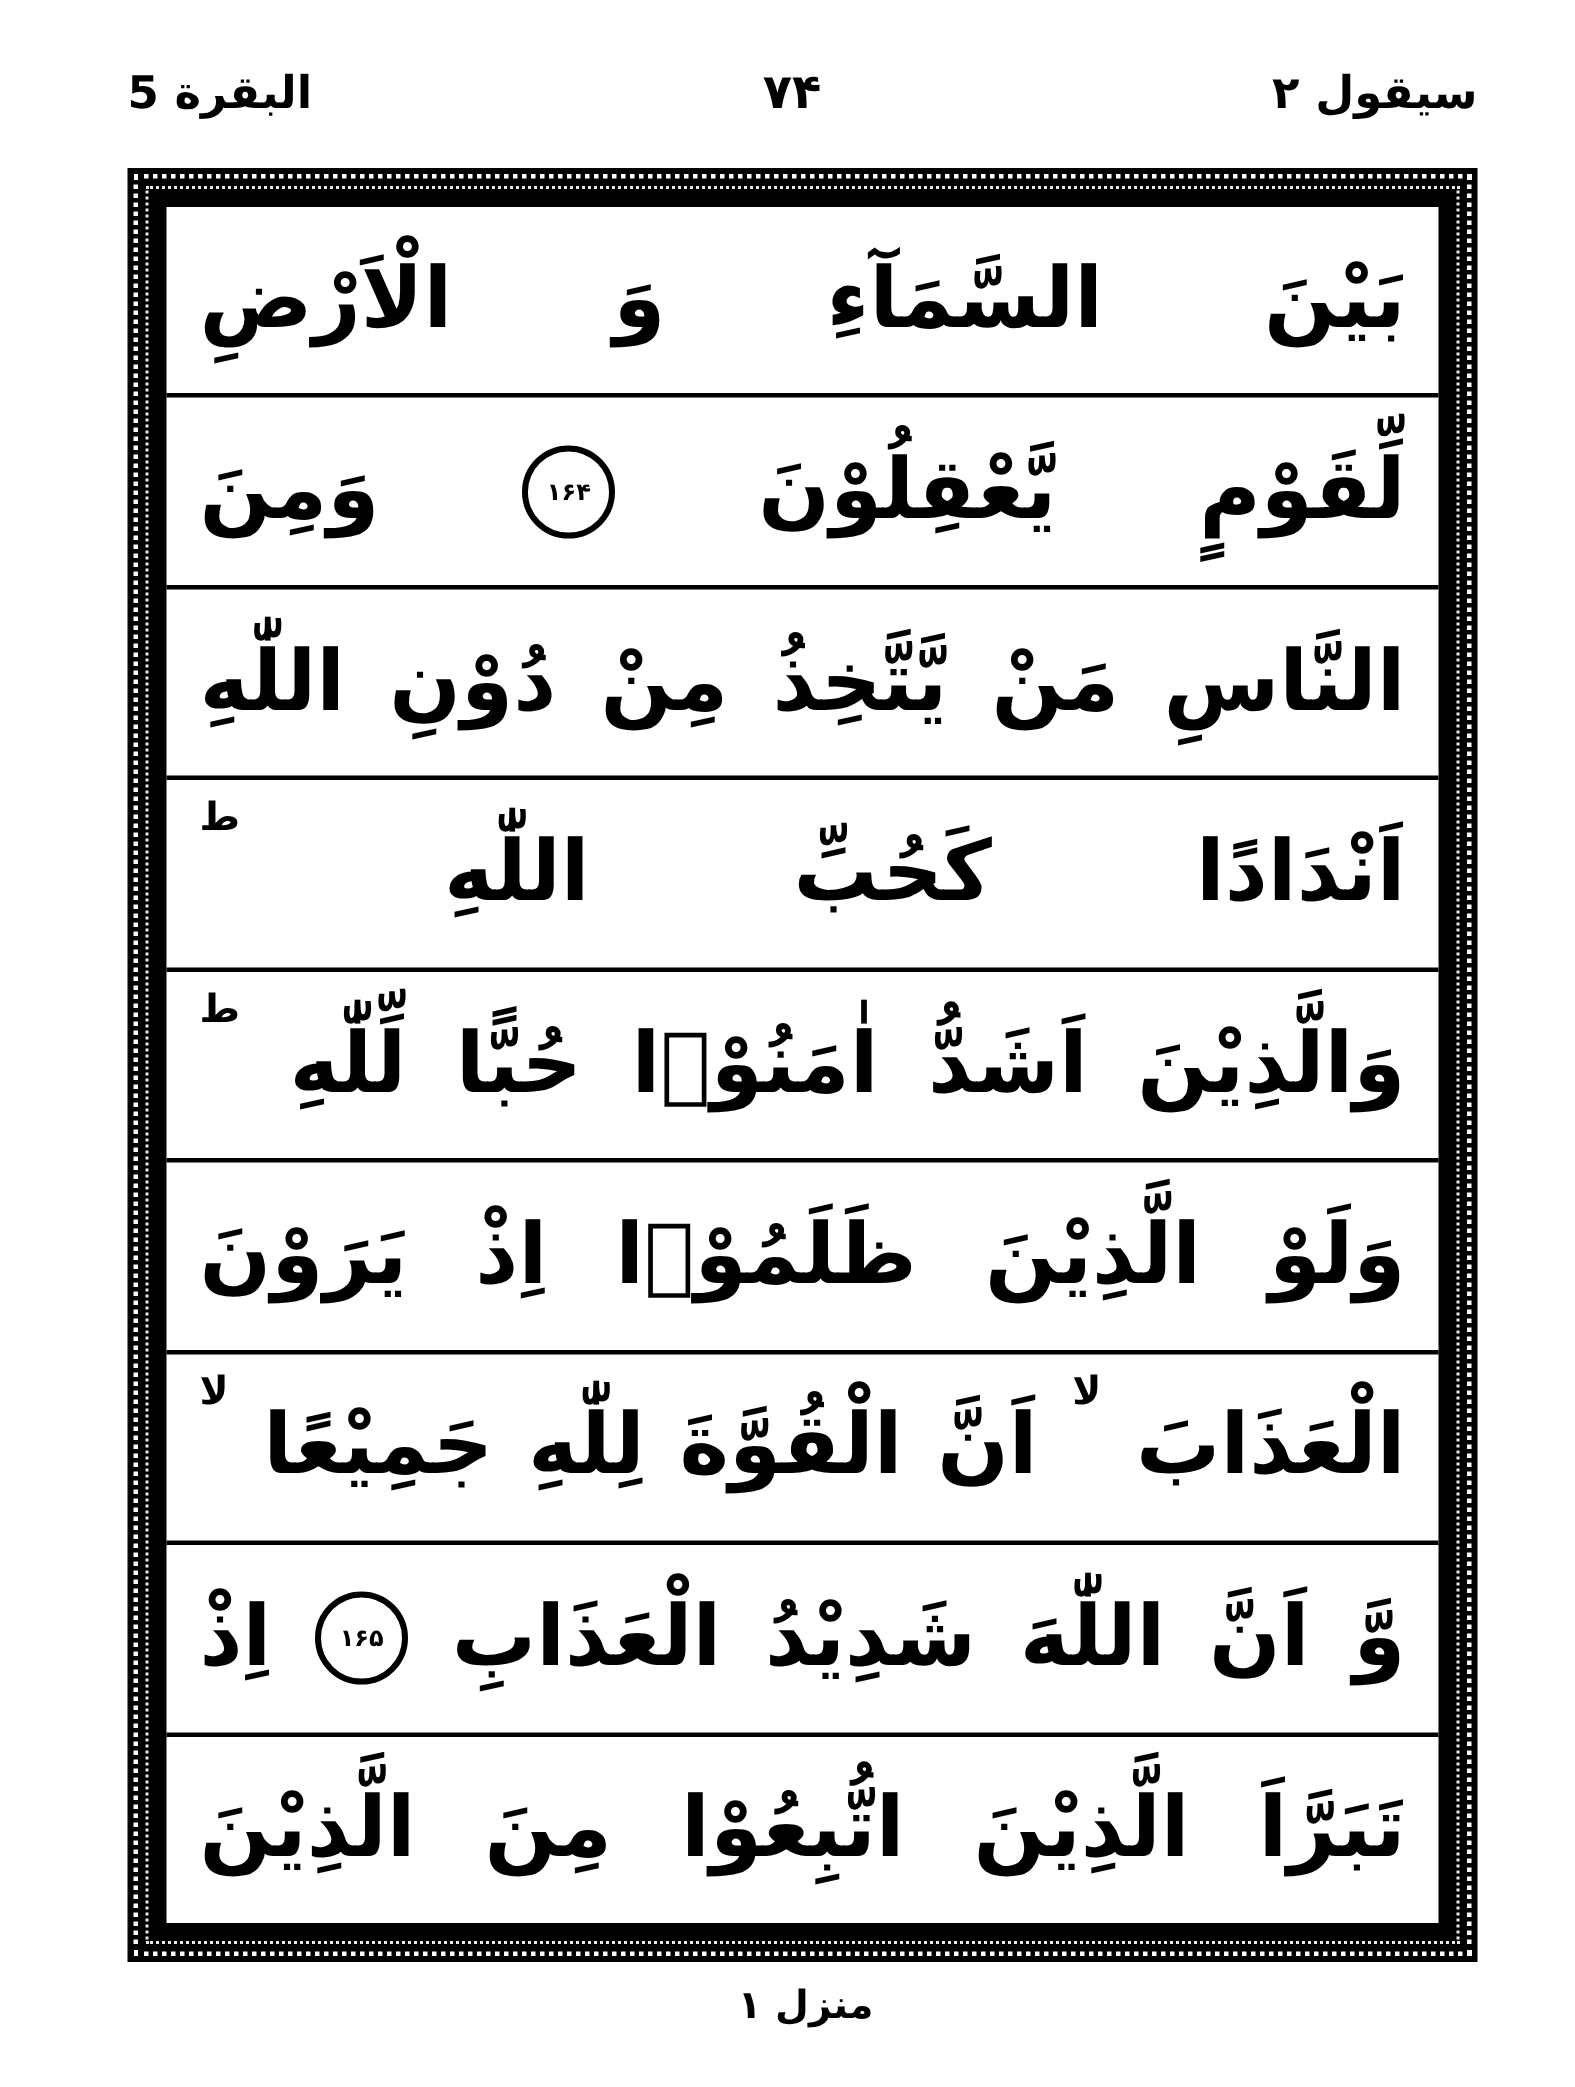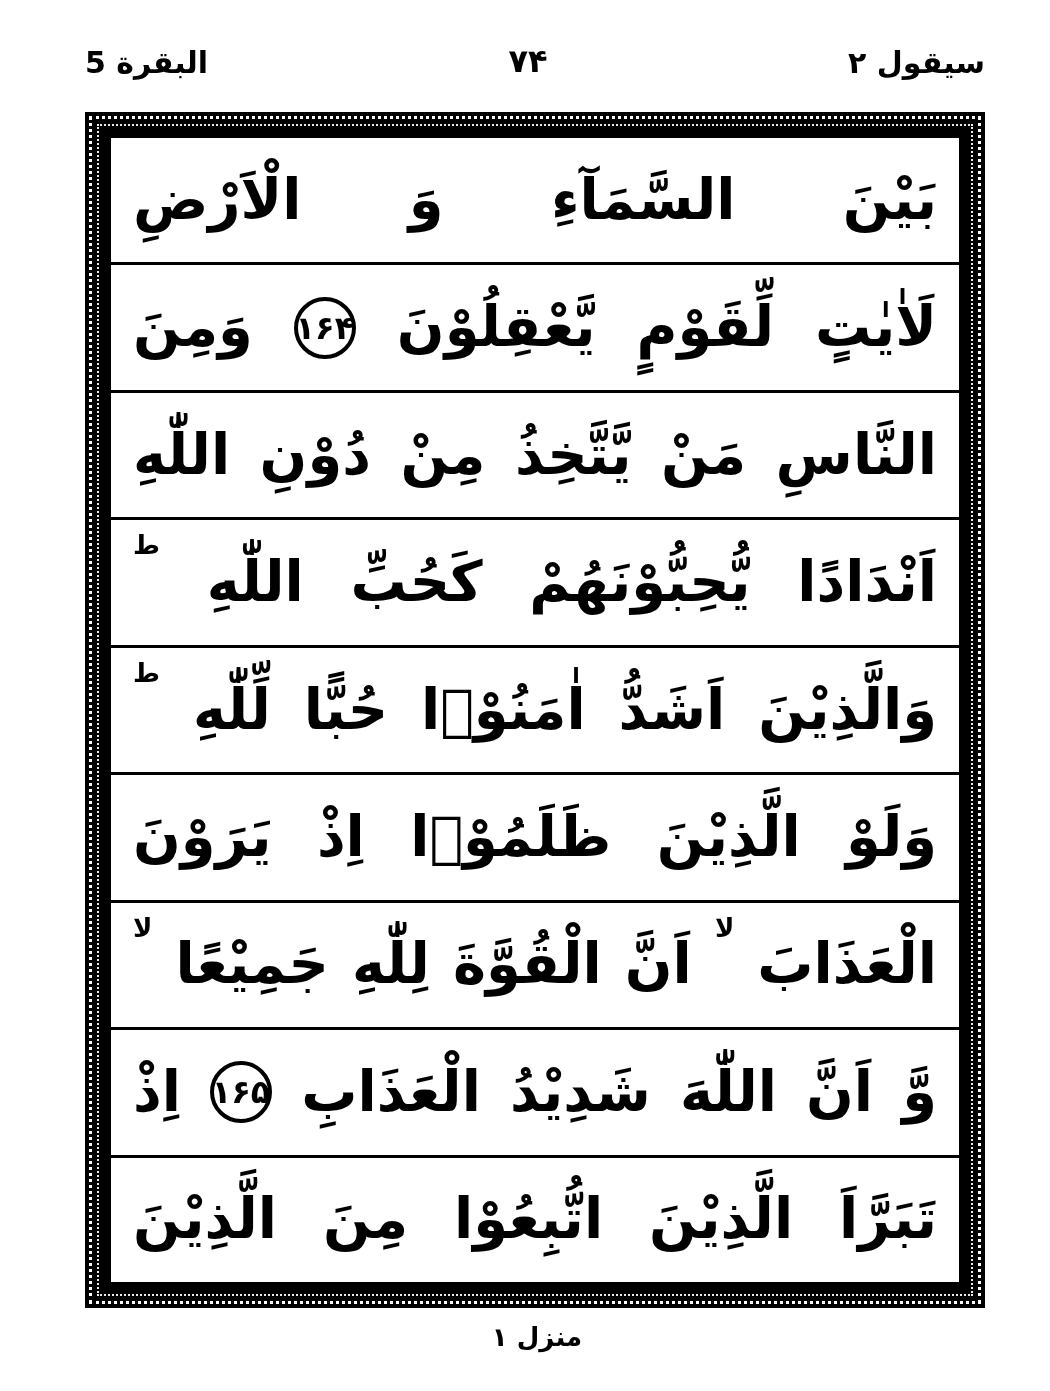--- a/index.html
+++ b/index.html
@@ -54,21 +54,21 @@
   }
   .quran-line:last-child { border-bottom:none; }
 
   .quran-word { display:inline-block; }
 
   .verse-marker {
     flex:0 0 auto;
     width:62px; height:62px;
     border:4px solid #000; border-radius:50%;
     display:flex; align-items:center; justify-content:center;
-    font-size:32px; font-weight:bold; line-height:1;
+    font-size:16px; font-weight:bold; line-height:1;
   }
 
   .stop-mark {
     font-size:26px; font-weight:bold;
     align-self:flex-start;
     margin-top:12px;
     line-height:1;
   }
 
   
@@ -92,37 +92,35 @@
   <div class="ornament-outer"></div>
   <div class="ornament-inner"></div>
   <div class="frame-inner">
       <div class="quran-line">
         <span class="quran-word">بَيْنَ</span>
         <span class="quran-word">السَّمَآءِ</span>
         <span class="quran-word">وَ</span>
         <span class="quran-word">الْاَرْضِ</span>
       </div>
       <div class="quran-line">
-        <span class="quran-word">لَاٰيٰتٍ</span>
         <span class="quran-word">لِّقَوْمٍ</span>
         <span class="quran-word">يَّعْقِلُوْنَ</span>
         <span class="verse-marker">۱۶۴</span>
         <span class="quran-word">وَمِنَ</span>
       </div>
       <div class="quran-line">
         <span class="quran-word">النَّاسِ</span>
         <span class="quran-word">مَنْ</span>
         <span class="quran-word">يَّتَّخِذُ</span>
         <span class="quran-word">مِنْ</span>
         <span class="quran-word">دُوْنِ</span>
         <span class="quran-word">اللّٰهِ</span>
       </div>
       <div class="quran-line">
         <span class="quran-word">اَنْدَادًا</span>
-        <span class="quran-word">يُّحِبُّوْنَهُمْ</span>
         <span class="quran-word">كَحُبِّ</span>
         <span class="quran-word">اللّٰهِ</span>
         <span class="stop-mark">ط</span>
       </div>
       <div class="quran-line">
         <span class="quran-word">وَالَّذِيْنَ</span>
         <span class="quran-word">اَشَدُّ</span>
         <span class="quran-word">اٰمَنُوْۤا</span>
         <span class="quran-word">حُبًّا</span>
         <span class="quran-word">لِّلّٰهِ</span>

